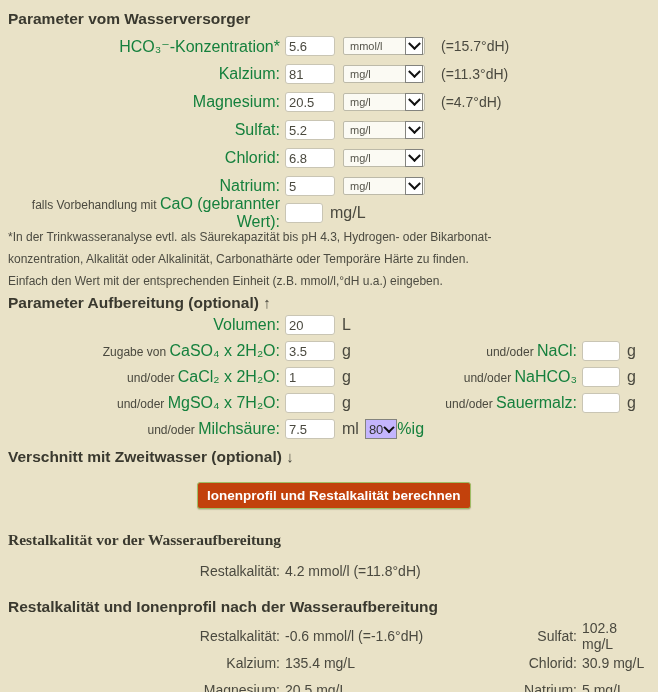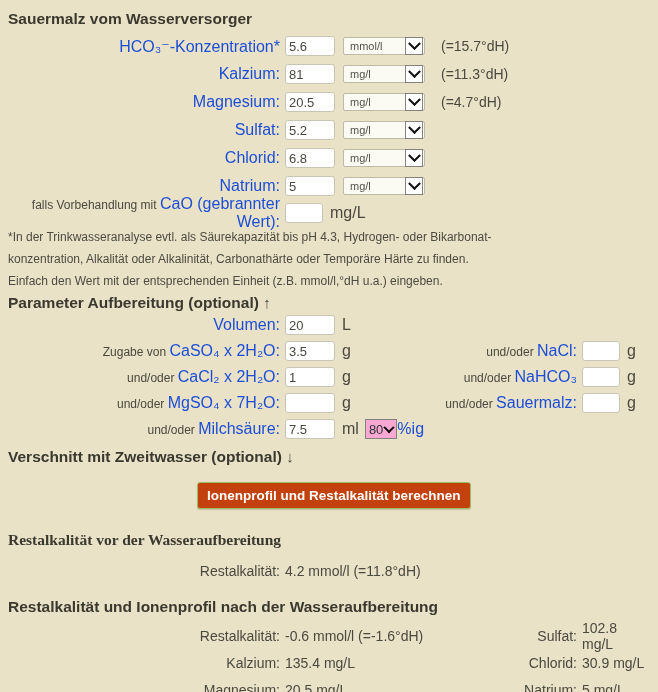--- a/index.html
+++ b/index.html
@@ -14,21 +14,21 @@
   .heading{
     font-size:15.5px;font-weight:bold;color:#3a392f;
     line-height:18px;margin:0;
   }
   .h-top{margin-top:2px;}
   .arrow{font-weight:normal;font-size:15px;color:#4a493f;cursor:pointer;}
   
   .frow{display:flex;align-items:center;height:28px;position:relative;}
   .trow{display:flex;align-items:center;height:26px;position:relative;}
   .lbl{width:272px;text-align:right;flex:0 0 272px;}
-  .big{font-size:16px;color:#1d4ed8;}
+  .big{font-size:16px;color:#15803d;}
   .small{font-size:12px;color:#4a493f;}
   .val-input{
     width:42px;height:16px;margin-left:5px;
     border:1px solid #c9c5b4;border-radius:3px;
     background:#fff;color:#4a493f;
     font-family:inherit;font-size:13px;padding:1px 3px;
   }
   .cao-input,.r-input{width:30px;}
   .unit-select{
     margin-left:8px;width:82px;height:18px;box-sizing:border-box;
@@ -55,21 +55,21 @@
     transform:rotate(45deg) translate(-1px,-1px);margin:0 2px;
   }
   .dh{margin-left:16px;font-size:14px;color:#4a493f;}
   .unit{margin-left:7px;font-size:16px;color:#4a493f;}
   .footnote{font-size:12px;line-height:22px;color:#4c4b41;margin-top:0;}
   
   .rgroup{position:absolute;left:397px;top:0;height:100%;display:flex;align-items:center;}
   .rlbl{width:172px;flex:0 0 172px;text-align:right;}
   .pct-select{
     margin-left:6px;height:20px;box-sizing:border-box;
-    background:#f9a8d4;border:1px solid #83837e;
+    background:#c4b5fd;border:1px solid #83837e;
     display:flex;align-items:center;padding:0 1px 0 3px;
     font-size:13px;color:#333;cursor:default;
   }
   .calc-button{
     display:block;margin:16px 0 0 189px;
     background:#c2410c;border:1px solid #9fbd66;border-radius:3px;
     color:#fff;font-weight:bold;font-size:13.5px;
     font-family:inherit;padding:5px 9px;cursor:pointer;
     box-shadow:0 1px 1px rgba(90,90,60,.25);
   }
@@ -82,21 +82,21 @@
   .mt6{margin-top:6px;}
   .mt8{margin-top:8px;}
   .mt14{margin-top:14px;}
   .mt22{margin-top:22px;font-family:Liberation Serif, serif;}
 </style>
 </head>
 <body>
 
 <div class="page">
 
-  <div class="heading h-top">Sauermalz vom Wasserversorger</div>
+  <div class="heading h-top">Parameter vom Wasserversorger</div>
 
   <div class="mt4">
     <div class="frow">
       <div class="lbl big">HCO₃⁻-Konzentration*</div>
       <input class="val-input" type="text" value="5.6" style="">
       <div class="unit-select">
         <span class="sel-text">mmol/l</span>
         <span class="sel-arrow-box">
             <span class="chev"></span>
           </span>

